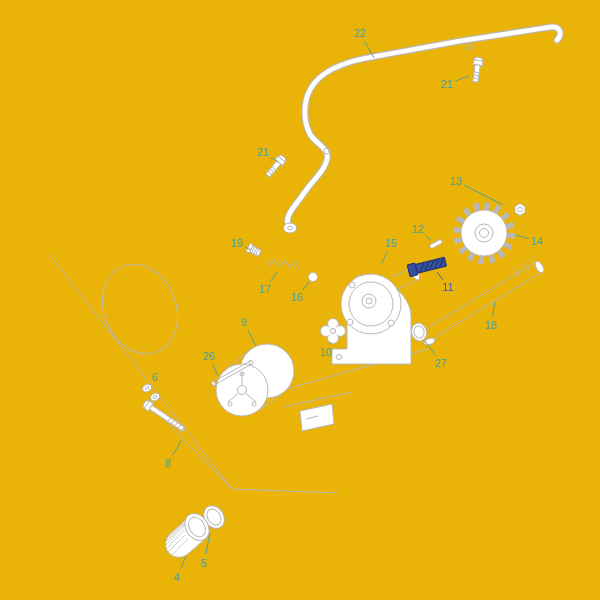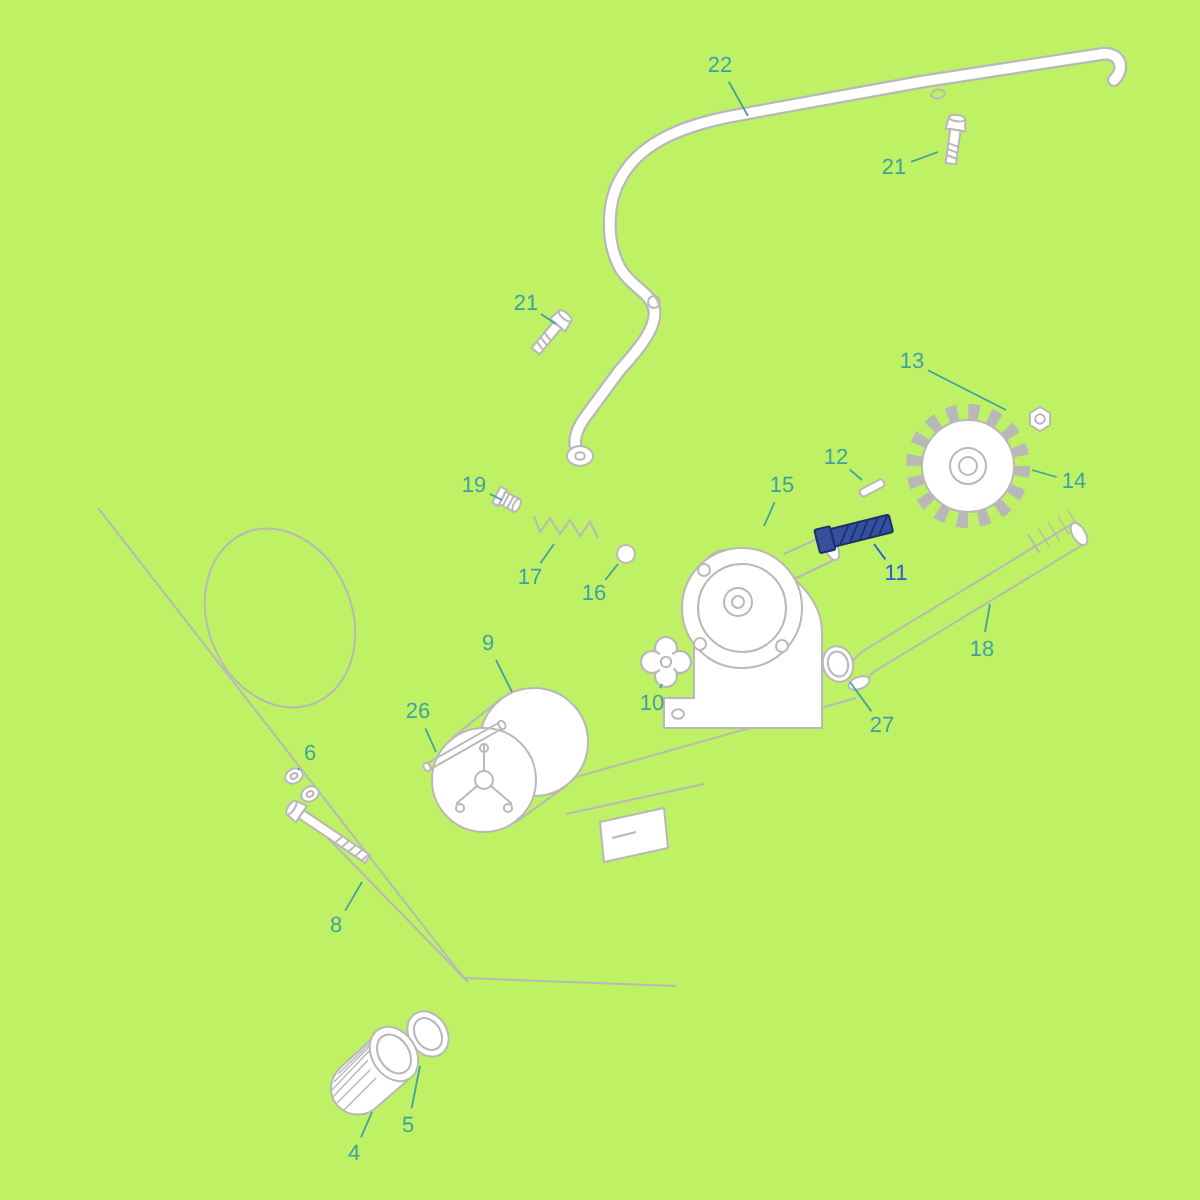--- a/index.html
+++ b/index.html
@@ -3,21 +3,21 @@
 <meta charset="utf-8">
 <style>
   :root{
     --line:#b8b8b8;
     --teal:#43a0a0;
     --blue:#2e5bd8;
     --part-fill:#35519e;
     --part-dark:#1d3070;
   }
   html,body{margin:0;padding:0;background:#ffffff;}
-  #stage{position:relative;width:600px;height:600px;background:#bef264;overflow:hidden;}
+  #stage{position:relative;width:600px;height:600px;background:#eab308;overflow:hidden;}
   svg{display:block;}
   .ln{fill:none;stroke:var(--line);stroke-width:1;}
   .thin{fill:none;stroke:var(--line);stroke-width:0.7;}
   .fw{fill:#ffffff;stroke:var(--line);stroke-width:1;}
   .tube-outer{fill:none;stroke:var(--line);stroke-width:7;stroke-linecap:round;stroke-linejoin:round;}
   .tube-inner{fill:none;stroke:#ffffff;stroke-width:4.8;stroke-linecap:round;stroke-linejoin:round;}
   .teeth{fill:none;stroke:var(--line);stroke-width:8;stroke-dasharray:5.3 5.3;}
   .hlb{fill:var(--part-fill);stroke:var(--part-dark);stroke-width:1;}
   .hlh line{stroke:var(--part-dark);stroke-width:0.9;}
   #callout-layer text{font:11px "Liberation Sans",sans-serif;cursor:pointer;}

